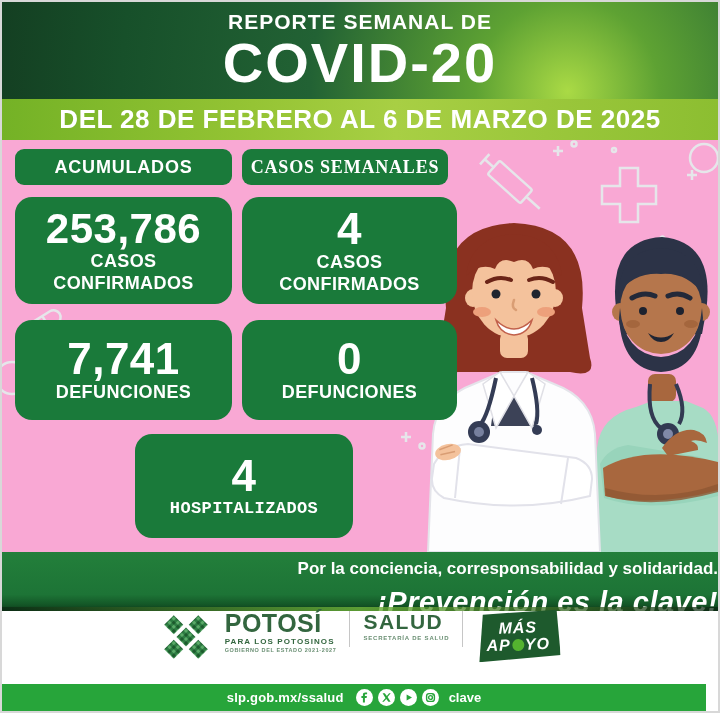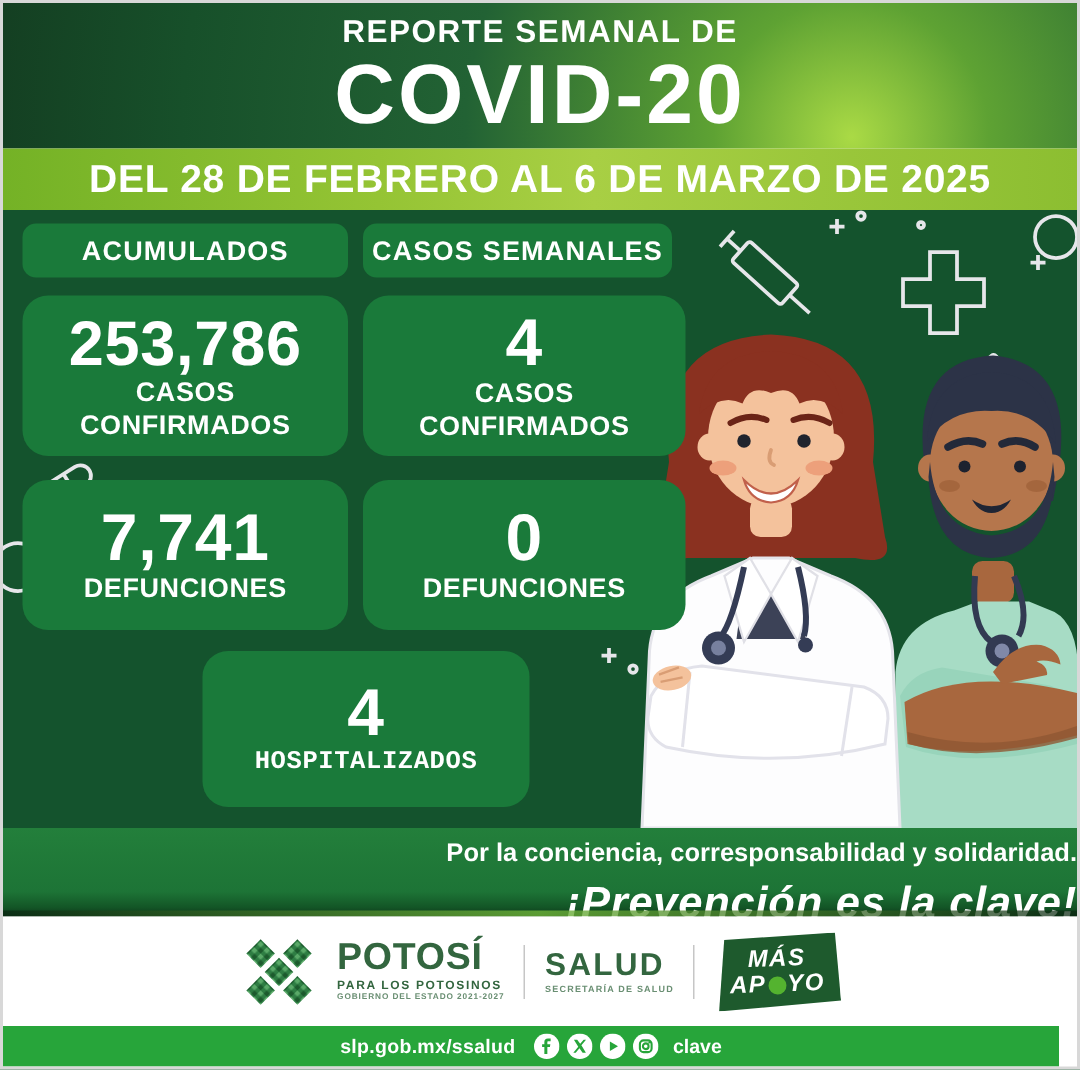--- a/index.html
+++ b/index.html
@@ -21,21 +21,21 @@
 
   
   .dateband{
     position:absolute;left:2px;right:2px;top:99px;height:41px;
     background:linear-gradient(90deg,#74b226 0%, #95c434 35%, #a8cf44 55%, #8cbe31 100%);
     display:flex;align-items:center;justify-content:center;color:#fff;
     font-size:26px;font-weight:800;letter-spacing:.5px;z-index:4;
   }
 
   
-  .content{position:absolute;left:2px;right:2px;top:140px;height:412px;background:#14532d;z-index:2;}
+  .content{position:absolute;left:2px;right:2px;top:140px;height:412px;background:#f9a8d4;z-index:2;}
   .bg-icons{position:absolute;left:0;top:0;z-index:1;}
   .illustration{position:absolute;left:398px;top:72px;z-index:2;}
 
   .chip{
     position:absolute;height:36px;background:#1a7a3a;border-radius:9px;color:#fff;
     display:flex;align-items:center;justify-content:center;
     font-size:18px;font-weight:800;letter-spacing:.8px;z-index:5;
   }
   .card{
     position:absolute;background:#1a7a3a;border-radius:17px;color:#fff;
@@ -54,21 +54,21 @@
     content:"";position:absolute;left:0;right:0;bottom:0;height:4px;
     background:linear-gradient(90deg,rgba(10,40,18,.9) 0%, #6fb43a 50%, rgba(10,40,18,.9) 100%);
     opacity:.8;
   }
   .banner .b1{font-size:17px;font-weight:700;margin-top:7px;}
   .banner .b2{font-size:29px;font-weight:800;font-style:italic;letter-spacing:.5px;margin-top:7px;}
 
   
   .footer{
     position:absolute;left:2px;right:2px;top:611px;height:73px;background:#ffffff;
-    display:flex;align-items:center;justify-content:center;gap:13px;z-index:10;
+    display:flex;align-items:flex-start;justify-content:center;gap:13px;z-index:10;
   }
   .potosi{display:flex;flex-direction:column;line-height:1;color:#33663f;}
   .potosi .p1{font-size:25px;font-weight:800;letter-spacing:.5px;}
   .potosi .p2{font-size:8px;font-weight:800;letter-spacing:1.1px;margin-top:2px;}
   .potosi .p3{font-size:5.5px;font-weight:700;letter-spacing:.6px;margin-top:2px;color:#6a8f73;}
   .vdiv{width:1px;height:36px;background:#c6c6c6;}
   .salud{display:flex;flex-direction:column;line-height:1;color:#33663f;align-items:flex-start;}
   .salud .s1{font-size:21px;font-weight:800;letter-spacing:1.5px;}
   .salud .s2{font-size:6px;font-weight:700;letter-spacing:.8px;margin-top:3px;color:#6a8f73;}
   .apoyo{
@@ -197,21 +197,21 @@
       <g transform="rotate(-12 48 240)">
         <ellipse cx="48" cy="240" rx="13" ry="8" fill="#f4c29c"></ellipse>
         <path d="M40 236 l14 -2 M40 241 l15 0" stroke="#d99d74" stroke-width="1.5" fill="none"></path>
       </g>
     </g>
   </svg>
 
   <div class="chip" style="left:13px;top:9px;width:217px;">
     <span>ACUMULADOS</span>
   </div>
-  <div class="chip" style="left:240px;top:9px;width:206px;">
+  <div class="chip" style="left:240px;top:9px;width:206px;font-family:Liberation Serif, serif;">
     <span>CASOS SEMANALES</span>
   </div>
 
   <div class="card" style="left:13px;top:57px;width:217px;height:107px;">
     <div class="num" style="font-size:42px;">253,786</div>
     <div class="lbl">CASOS</div>
     <div class="lbl">CONFIRMADOS</div>
   </div>
 
   <div class="card" style="left:240px;top:57px;width:215px;height:107px;">

